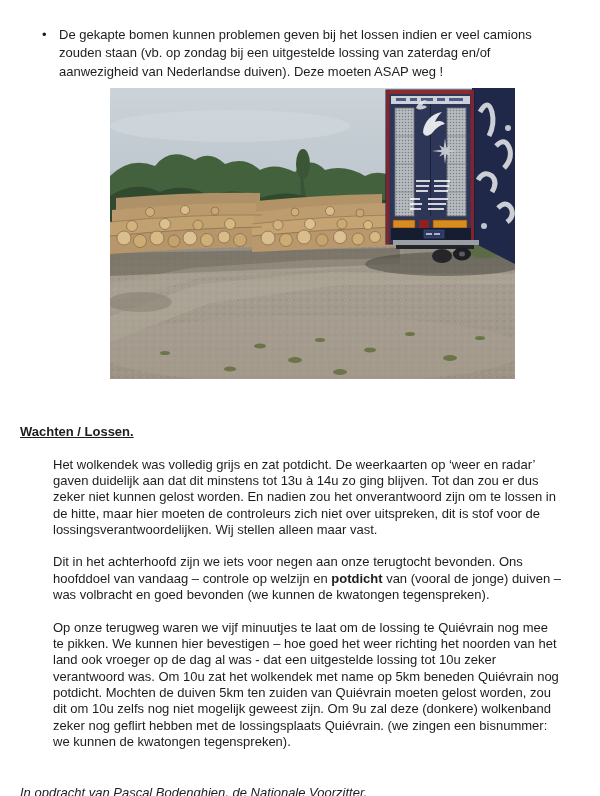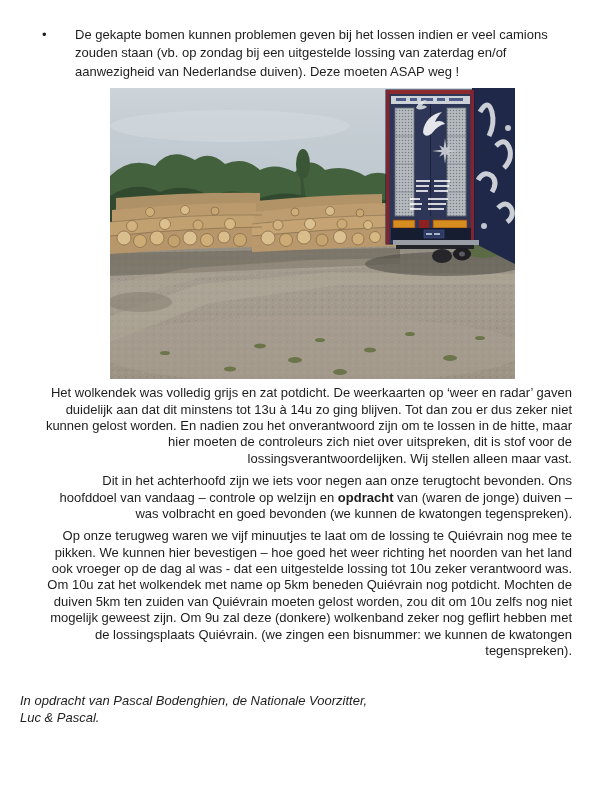--- a/index.html
+++ b/index.html
@@ -5,31 +5,31 @@
   html,body{margin:0;padding:0;}
   body{
     width:600px;height:796px;background:#ffffff;overflow:hidden;
     font-family:"Liberation Sans","DejaVu Sans",sans-serif;
     font-size:13px;color:#1d1d1d;
   }
   .doc{padding:22px 22px 0 20px;}
 
   .bullet-row{display:flex;margin:4px 0 0 22px;width:522px;line-height:1.42;}
   .bullet-marker{width:17px;flex:0 0 17px;font-size:13px;}
-  .bullet-text{flex:1;margin-left:16px;}
+  .bullet-text{flex:1;}
 
   .photo-wrap{margin:7px 0 0 90px;width:405px;height:291px;line-height:0;}
 
   .section-heading{
     font-size:13px;font-weight:bold;text-decoration:underline;
     margin:45px 0 0 0;line-height:1.25;
   }
   .section-heading.second{margin-top:9px;}
   .section-body{margin:4px 0 0 17px;width:541px;line-height:1.26;}
-  .section-body p{margin:6px;text-align:right;}
+  .section-body p{margin:16px;}
   .bold-inline{font-weight:bold;}
 
   .closing{margin:34px 0 0 0;line-height:1.3;}
   .closing div{margin:0;font-style:italic;}
 </style>
 </head>
 <body>
 
 <div class="doc">
 
@@ -227,23 +227,24 @@
           <rect x="340" y="158" width="7" height="3" fill="#6e1a1a"></rect>
           <rect x="286" y="157" width="78" height="4" fill="#23252a"></rect>
           <ellipse cx="332" cy="168" rx="10" ry="7" fill="#26262a"></ellipse>
           <ellipse cx="352" cy="166" rx="9" ry="6.5" fill="#1e1e22"></ellipse>
           <ellipse cx="352" cy="166" rx="3" ry="2.5" fill="#5a5a60"></ellipse>
         </g>
       </g>
     </svg>
   </div>
 
+  <div class="section-heading">Wachten / Lossen.</div>
   <div class="section-body">
     <p>Het wolkendek was volledig grijs en zat potdicht. De weerkaarten op ‘weer en radar’ gaven duidelijk aan dat dit minstens tot 13u à 14u zo ging blijven. Tot dan zou er dus zeker niet kunnen gelost worden. En nadien zou het onverantwoord zijn om te lossen in de hitte, maar hier moeten de controleurs zich niet over uitspreken, dit is stof voor de lossingsverantwoordelijken. Wij stellen alleen maar vast.</p>
-    <p><span>Dit in het achterhoofd zijn we iets voor negen aan onze terugtocht bevonden. Ons hoofddoel van vandaag – controle op welzijn en </span><span class="bold-inline">opdracht</span><span> van (waren de jonge) duiven – was volbracht en goed bevonden (we kunnen de kwatongen tegenspreken).</span></p>
+    <p><span>Dit in het achterhoofd zijn we iets voor negen aan onze terugtocht bevonden. Ons hoofddoel van vandaag – controle op welzijn en </span><span class="bold-inline">potdicht</span><span> van (vooral de jonge) duiven – was volbracht en goed bevonden (we kunnen de kwatongen tegenspreken).</span></p>
   </div>
 
   <div class="section-body">
     <p>Op onze terugweg waren we vijf minuutjes te laat om de lossing te Quiévrain nog mee te pikken. We kunnen hier bevestigen – hoe goed het weer richting het noorden van het land ook vroeger op de dag al was - dat een uitgestelde lossing tot 10u zeker verantwoord was. Om 10u zat het wolkendek met name op 5km beneden Quiévrain nog potdicht. Mochten de duiven 5km ten zuiden van Quiévrain moeten gelost worden, zou dit om 10u zelfs nog niet mogelijk geweest zijn. Om 9u zal deze (donkere) wolkenband zeker nog geflirt hebben met de lossingsplaats Quiévrain. (we zingen een bisnummer: we kunnen de kwatongen tegenspreken).</p>
   </div>
 
   <div class="closing">
     <div>In opdracht van Pascal Bodenghien, de Nationale Voorzitter,</div>
     <div>Luc &amp; Pascal.</div>
   </div>

